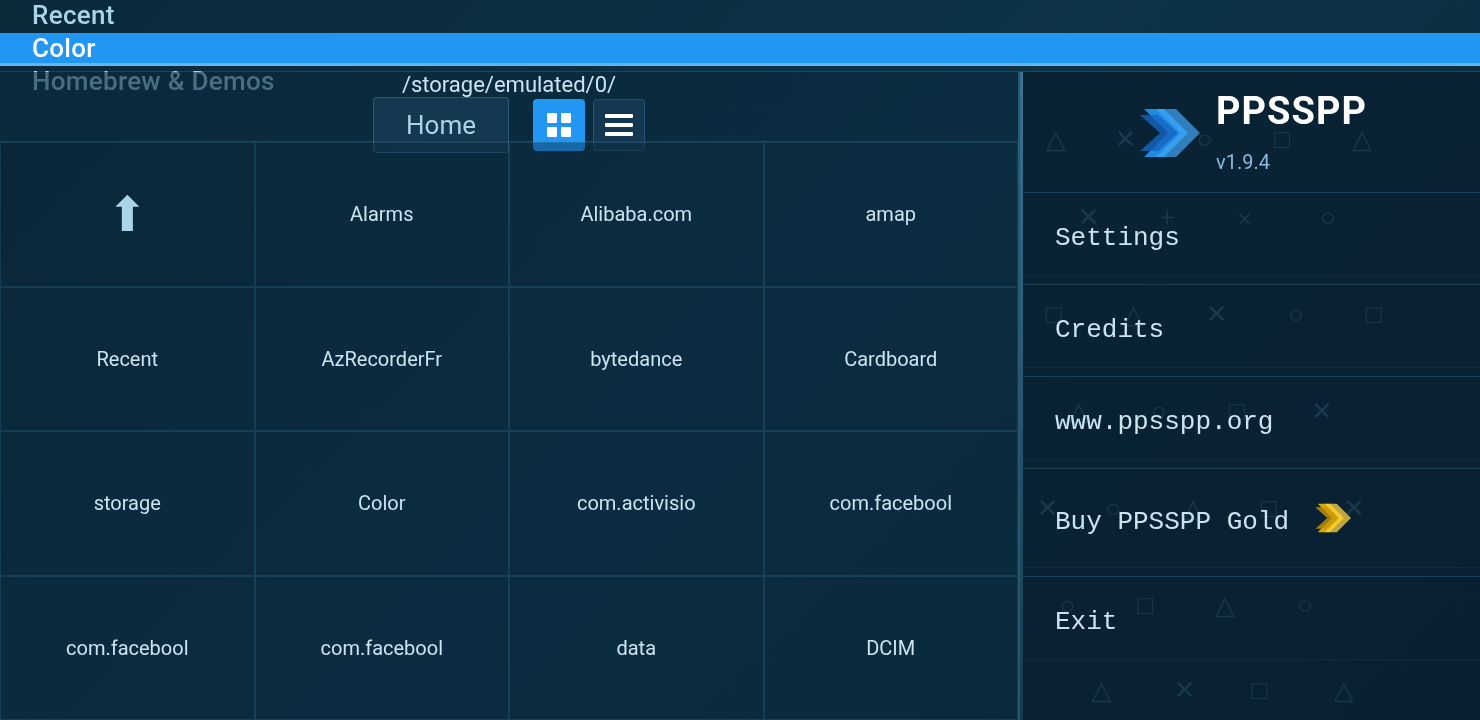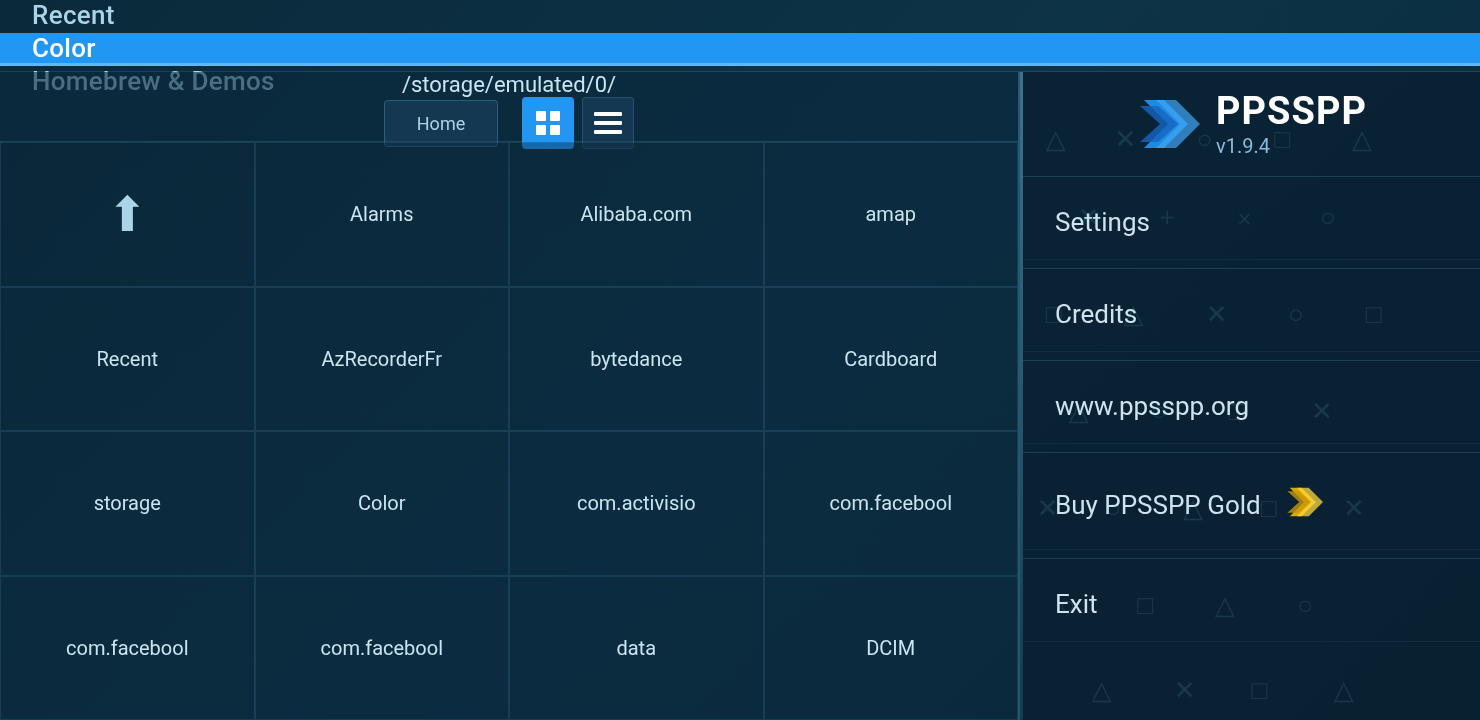--- a/index.html
+++ b/index.html
@@ -90,21 +90,21 @@
       align-items: center;
       padding: 0 24px;
       height: 70px;
       background: rgba(10,40,60,0.6);
       border-bottom: 1px solid rgba(100,180,220,0.2);
       flex-direction: column;
     }
 
     .path-bar-home {
       padding: 12px 32px;
-      font-size: 18px;
+      font-size: 26px;
       color: #aad4e8;
       background: rgba(30,70,100,0.5);
       border: 1px solid rgba(100,180,220,0.3);
       border-radius: 4px;
       margin-right: 16px;
       cursor: pointer;
     }
 
     .path-text {
       font-size: 22px;
@@ -167,20 +167,21 @@
       display: flex;
       flex-direction: column;
       background: rgba(8,28,45,0.7);
       position: relative;
       overflow: hidden;
     }
 
     
     .ppsspp-header {
       display: flex;
+      align-items: center;
       justify-content: center;
       padding: 20px 24px 10px;
       gap: 16px;
     }
 
     .ppsspp-logo-icon {
       width: 64px;
       height: 64px;
       position: relative;
     }
@@ -200,39 +201,40 @@
       font-size: 38px;
       font-weight: 700;
       color: #ffffff;
       letter-spacing: 1px;
       line-height: 1;
     }
 
     .ppsspp-version {
       font-size: 20px;
       color: #88bbdd;
-      margin-top: 4px;
+      margin-top: 20px;
     }
 
     
     .menu-divider {
       height: 1px;
       background: rgba(100,180,220,0.2);
       margin: 8px 0;
     }
 
     .menu-item {
       padding: 22px 32px;
       font-size: 26px;
       color: #cce4f0;
       cursor: pointer;
       display: flex;
       align-items: center;
       gap: 16px;
       border-bottom: 1px solid rgba(100,180,220,0.08);
+      font-family: Liberation Mono, monospace;
     }
 
     
     .psp-bg-symbols {
       position: absolute;
       inset: 0;
       pointer-events: none;
       overflow: hidden;
       opacity: 0.13;
     }

